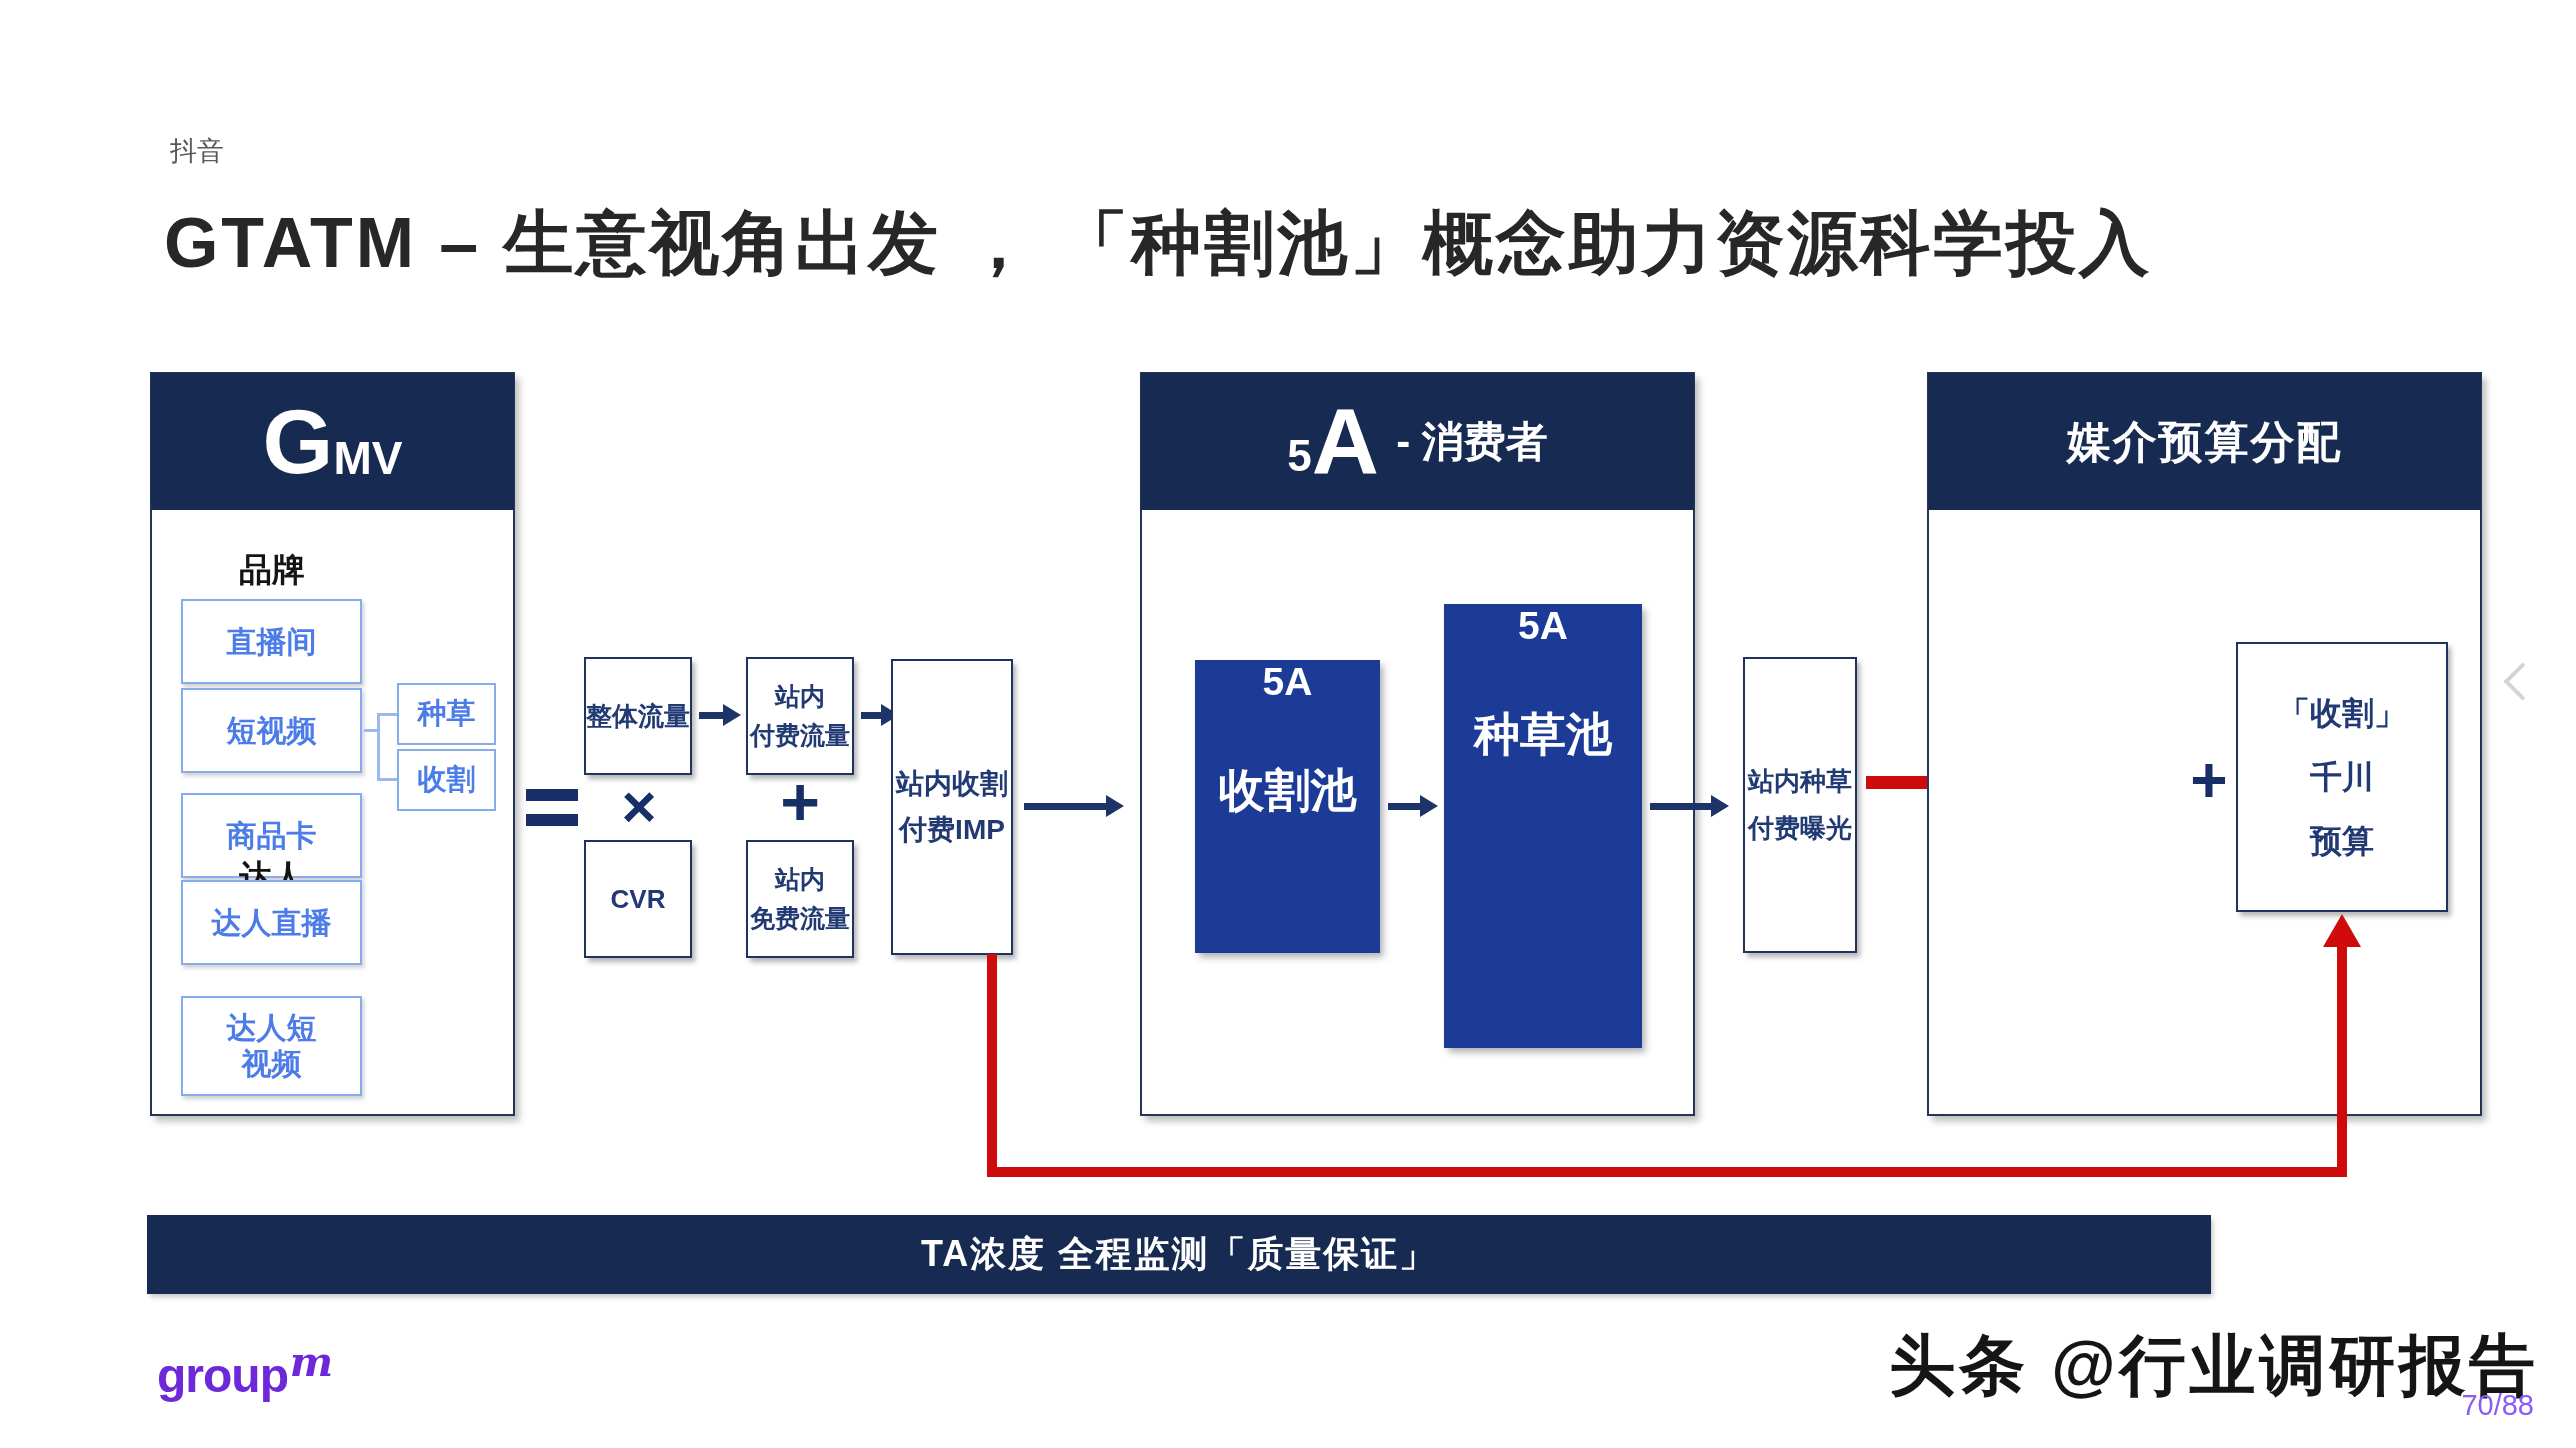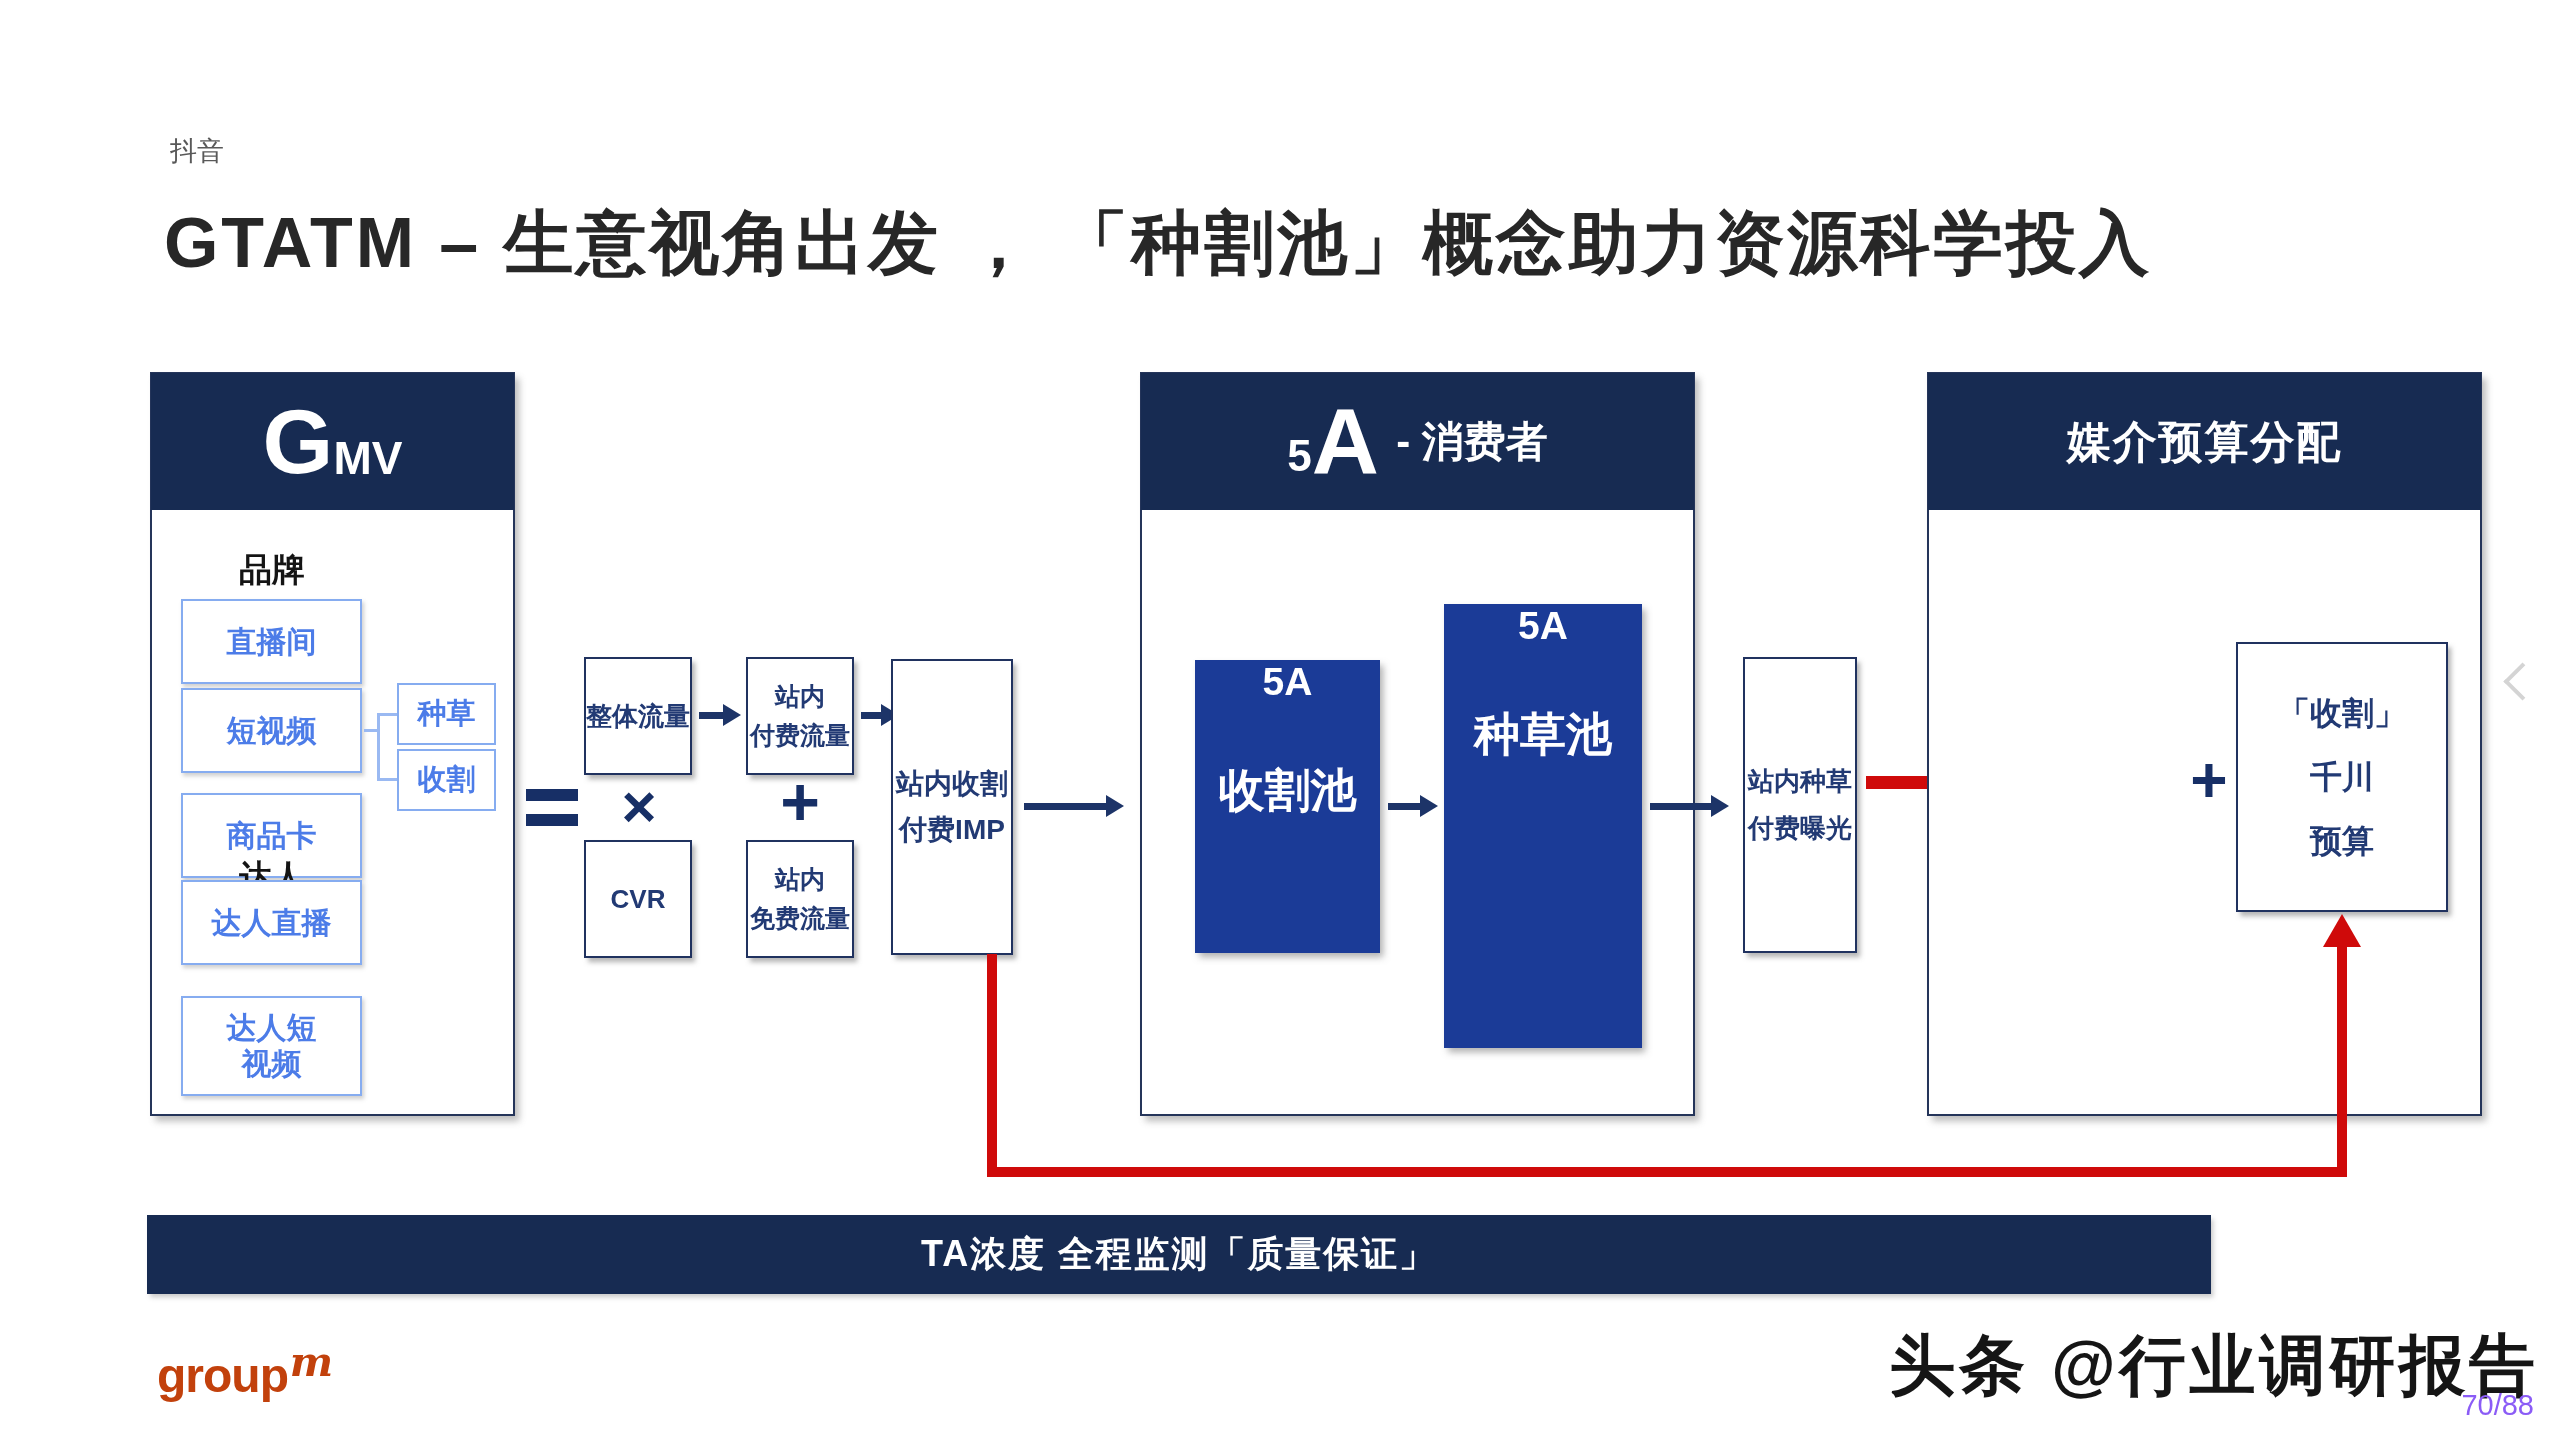--- a/index.html
+++ b/index.html
@@ -115,21 +115,21 @@
   #red-head-up { position:absolute; left:2323px; top:914px; width:0; height:0;
                 border-left:19.3px solid transparent; border-right:19.3px solid transparent;
                 border-bottom:33px solid #cf0a0a; }
 
   
   #band { position:absolute; left:147px; top:1215px; width:2064px; height:79px;
           background:#172b52; color:#fff; display:flex; align-items:center;
           justify-content:center; font-size:36px; font-weight:700; letter-spacing:1.9px;
           box-shadow:2.9px 3.9px 4.8px rgba(120,120,120,.4); }
 
-  #logo { position:absolute; left:157px; top:1338px; color:#c2410c;
+  #logo { position:absolute; left:157px; top:1338px; color:#6d28d9;
           font-size:48px; font-weight:700; letter-spacing:-1px; }
   #logo .logo-m { font-family:"DejaVu Serif",serif; font-style:italic;
           font-size:41px; vertical-align:15.5px; margin-left:1.9px; }
 
   #wm { position:absolute; right:37px; top:1321px; font-size:66px; font-weight:700;
         color:#151515; white-space:nowrap; letter-spacing:3.9px;
         text-shadow:2.9px 2.9px 0 #fff,-2.9px -2.9px 0 #fff,2.9px -2.9px 0 #fff,-2.9px 2.9px 0 #fff,
                     0 3.9px 0 #fff,3.9px 0 0 #fff,4.8px 4.8px 0 rgba(255,255,255,.7); }
   #pagenum { position:absolute; right:42px; top:1389px; font-size:29px; color:#8b5cf6; }
 

